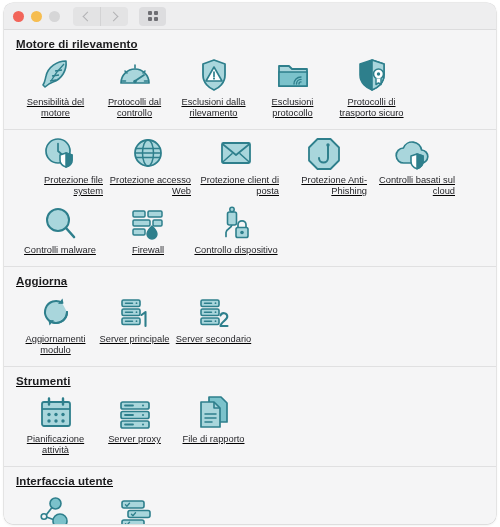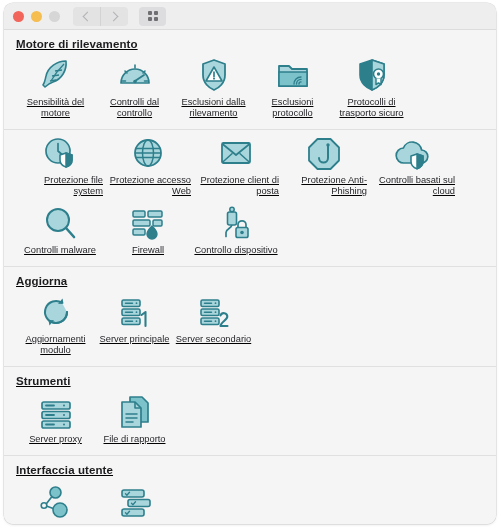--- a/index.html
+++ b/index.html
@@ -138,21 +138,21 @@
             </div>
             <div class="tile">
               <div class="ico">
                 <svg viewBox="0 0 40 38" width="40" height="38">
                   <path d="M6 27a14 14 0 0 1 28 0z" fill="#a9d6dc" stroke="#2e7f8c" stroke-width="1.7" stroke-linejoin="round"></path>
         <path d="M20 9v3M10 15l2 2M30 15l-2 2M7.5 25h3M32.5 25h-3" stroke="#2e7f8c" stroke-width="1.6" stroke-linecap="round"></path>
         <path d="M20 25l9-6" stroke="#2e7f8c" stroke-width="1.9" stroke-linecap="round"></path>
         <circle cx="20" cy="25.5" r="1.8" fill="#2e7f8c"></circle>
                 </svg>
               </div>
-              <div class="lbl">Controlli dal controllo</div>
+              <div class="lbl">Protocolli dal controllo</div>
             </div>
             <div class="tile">
               <div class="ico">
                 <svg viewBox="0 0 40 38" width="40" height="38">
                   <path d="M20 4l11 4v11c0 8-6 13-11 15-5-2-11-7-11-15V8z" fill="#a9d6dc" stroke="#2e7f8c" stroke-width="1.8" stroke-linejoin="round"></path>
         <path d="M20 11l8 14H12z" fill="#ffffff" stroke="#2e7f8c" stroke-width="1.6" stroke-linejoin="round"></path>
         <path d="M20 16v4.5" stroke="#2e7f8c" stroke-width="1.7" stroke-linecap="round"></path>
         <circle cx="20" cy="22.6" r="1.05" fill="#2e7f8c"></circle>
                 </svg>
               </div>
@@ -317,20 +317,36 @@
               <div class="lbl">Server secondario</div>
             </div>
           </div>
         </div>
         <div class="section">
           <div class="section-title">Strumenti</div>
           <div class="grid">
             <div class="tile">
               <div class="ico">
                 <svg viewBox="0 0 40 38" width="40" height="38">
+                  <rect x="6" y="9" width="28" height="24" rx="2" fill="#a9d6dc" stroke="#2e7f8c" stroke-width="1.8"></rect>
+        <path d="M6 16h28" stroke="#2e7f8c" stroke-width="1.7"></path>
+        <path d="M13 5.5v6M27 5.5v6" stroke="#2e7f8c" stroke-width="2.4" stroke-linecap="round"></path>
+        <circle cx="13" cy="21.5" r="1.7" fill="#2e7f8c"></circle>
+                  <circle cx="20" cy="21.5" r="1.7" fill="#2e7f8c"></circle>
+                  <circle cx="27" cy="21.5" r="1.7" fill="#2e7f8c"></circle>
+        <circle cx="13" cy="28" r="1.7" fill="#2e7f8c"></circle>
+                  <circle cx="20" cy="28" r="1.7" fill="#2e7f8c"></circle>
+                  <circle cx="27" cy="28" r="1.7" fill="#2e7f8c"></circle>
+                </svg>
+              </div>
+              <div class="lbl">Pianificazione attività</div>
+            </div>
+            <div class="tile">
+              <div class="ico">
+                <svg viewBox="0 0 40 38" width="40" height="38">
                   <rect x="6" y="9" width="28" height="7" rx="1.8" fill="#a9d6dc" stroke="#2e7f8c" stroke-width="1.7"></rect>
         <rect x="6" y="18.5" width="28" height="7" rx="1.8" fill="#a9d6dc" stroke="#2e7f8c" stroke-width="1.7"></rect>
         <rect x="6" y="28" width="28" height="7" rx="1.8" fill="#a9d6dc" stroke="#2e7f8c" stroke-width="1.7"></rect>
         <path d="M10 12.5h8M10 22h8M10 31.5h8" stroke="#2e7f8c" stroke-width="1.8" stroke-linecap="round"></path>
         <circle cx="28" cy="12.5" r="1" fill="#2e7f8c"></circle>
                   <circle cx="28" cy="22" r="1" fill="#2e7f8c"></circle>
                   <circle cx="28" cy="31.5" r="1" fill="#2e7f8c"></circle>
                 </svg>
               </div>
               <div class="lbl">Server proxy</div>

